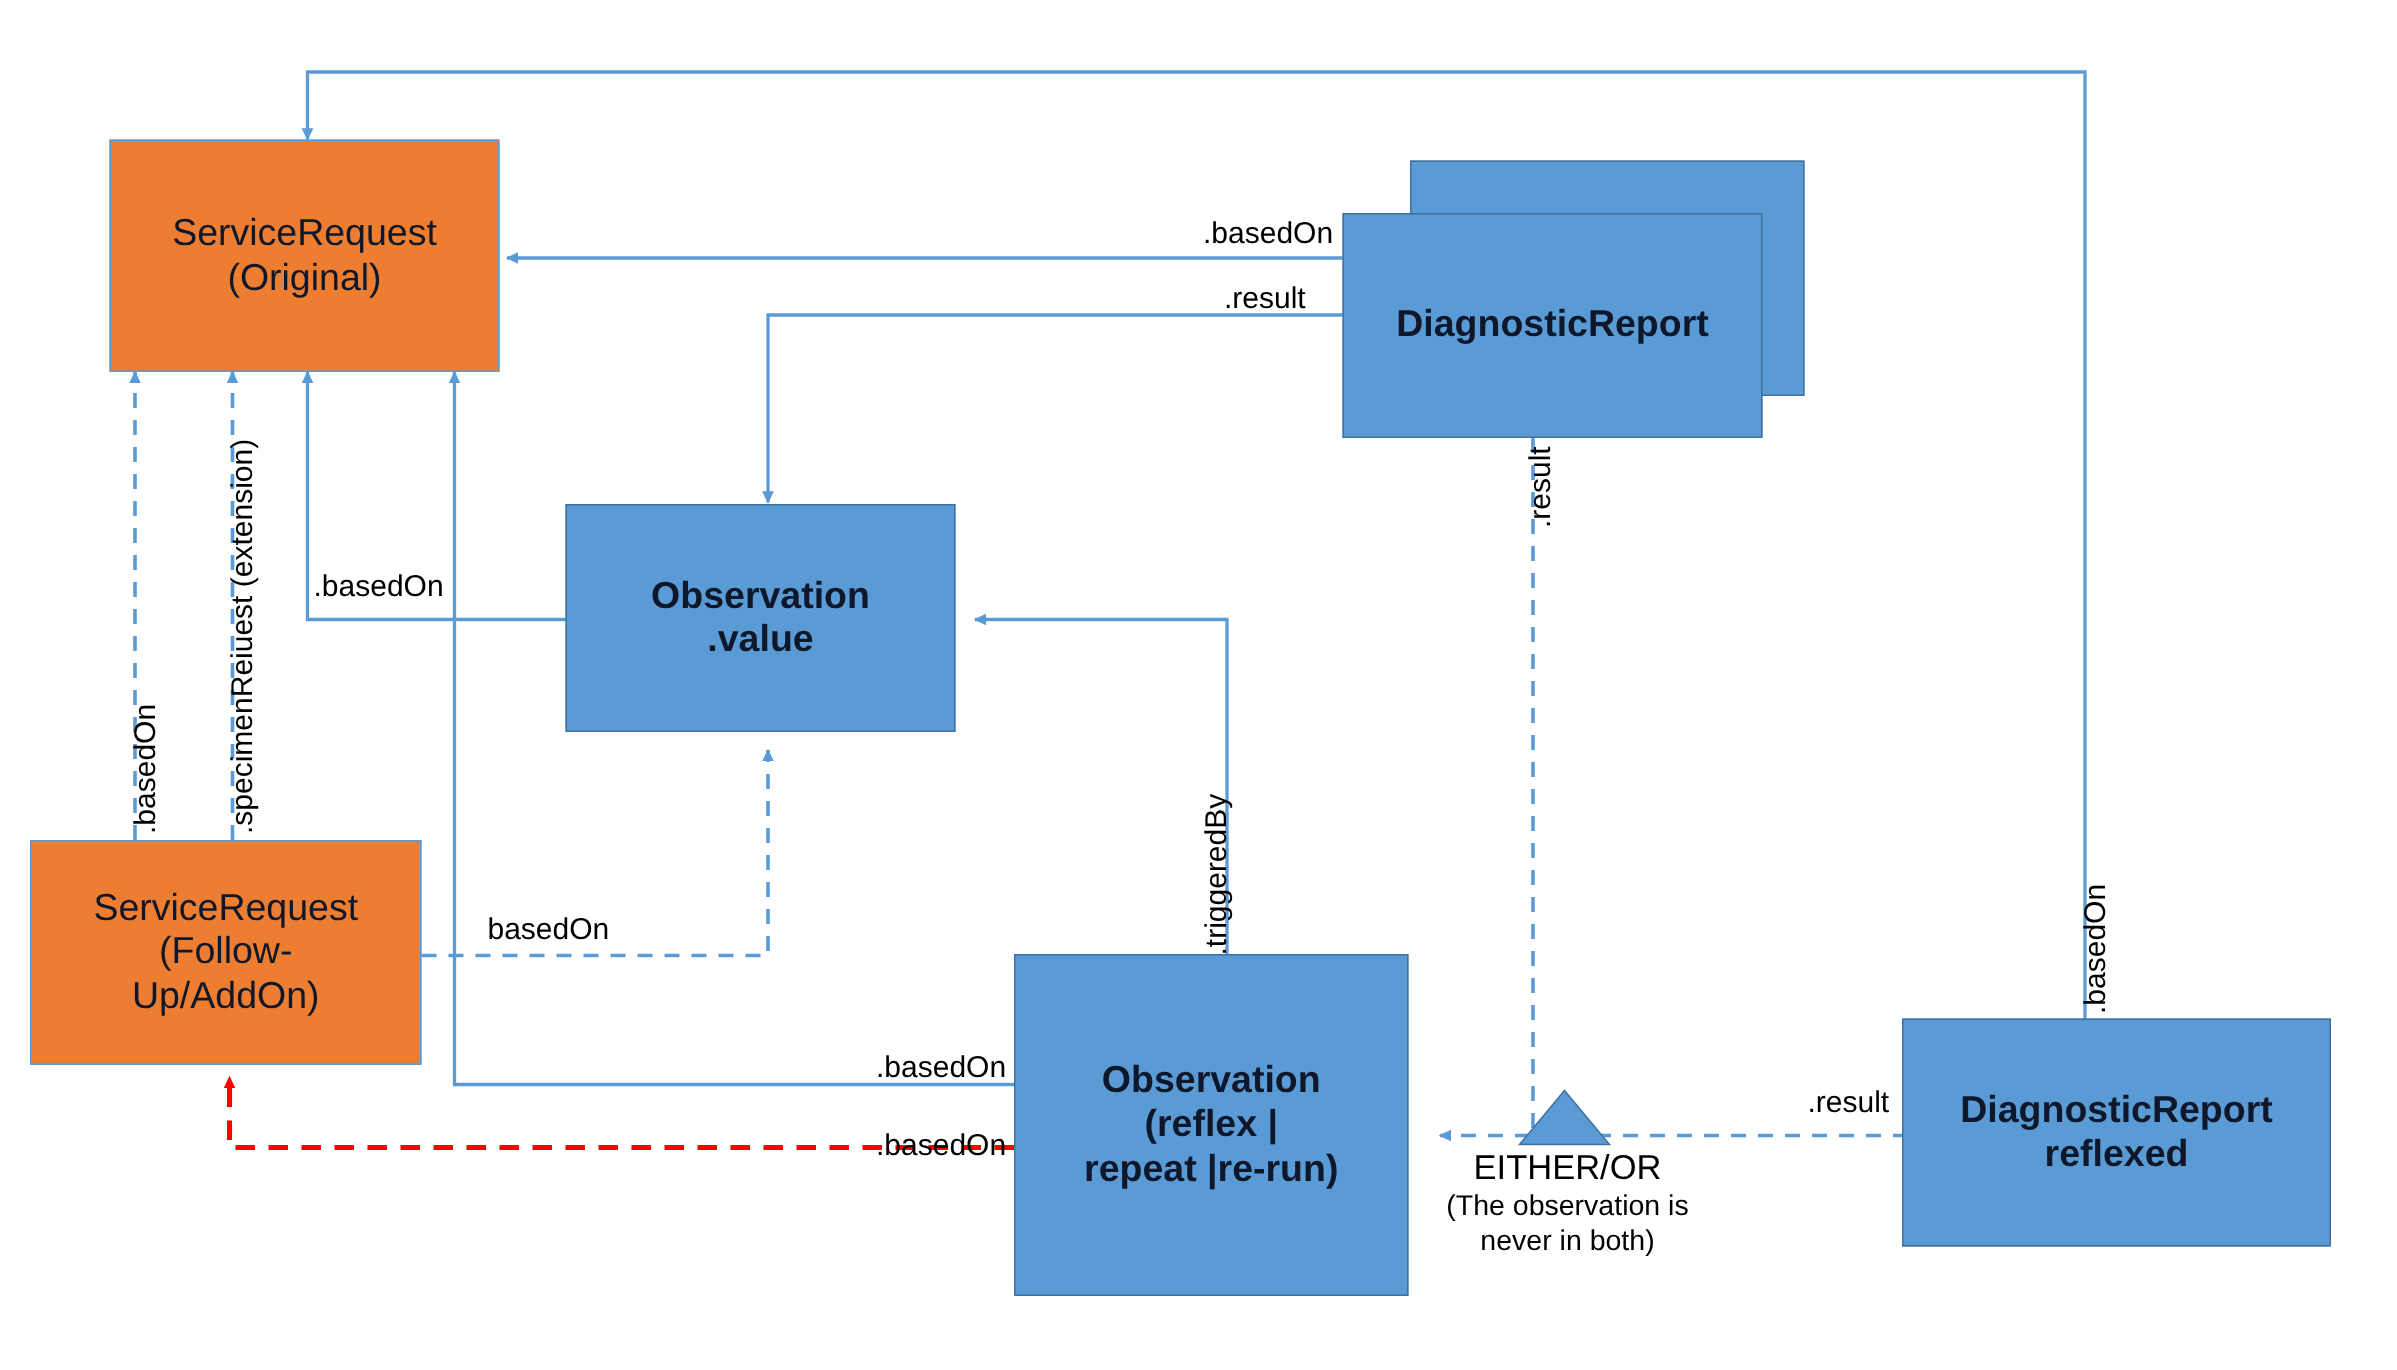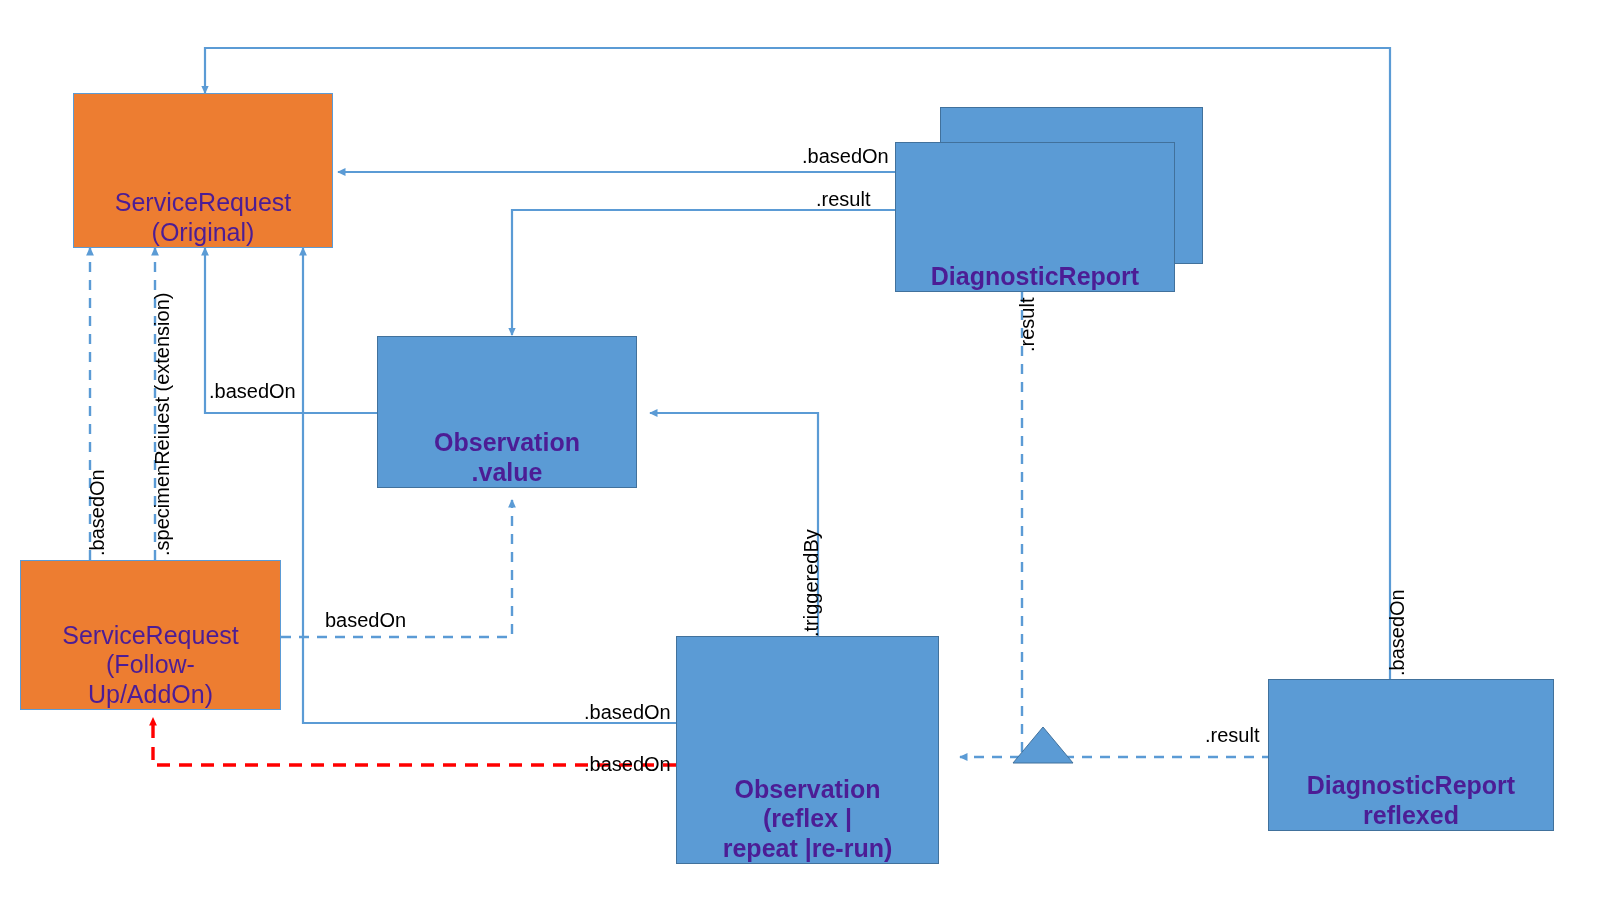--- a/index.html
+++ b/index.html
@@ -1,19 +1,19 @@
 <!DOCTYPE html>
 <html><head>
 <meta charset="utf-8">
 <style>
   html,body{margin:0;padding:0;background:#ffffff;}
   body{font-family:"Liberation Sans",sans-serif;}
   #canvas{position:relative;width:1598px;height:913px;background:#fff;overflow:hidden;}
-  .node{position:absolute;box-sizing:border-box;display:flex;align-items:flex-end;justify-content:center;
-        text-align:center;color:#4c1d95;line-height:1.18;}
+  .node{position:absolute;box-sizing:border-box;display:flex;align-items:center;justify-content:center;
+        text-align:center;color:#0f172a;line-height:1.18;}
   .orange{background:#ED7D31;border:1px solid #5B9BD5;}
   .blue{background:#5B9BD5;border:1px solid #41719C;font-weight:bold;}
   .node .lbl{white-space:pre-line;padding:0 6px;}
   .flat{position:absolute;color:#000;white-space:pre;line-height:1.2;}
   .vlabel{position:absolute;color:#000;white-space:pre;transform-origin:0 0;}
   svg.wires{position:absolute;left:0;top:0;width:1598px;height:913px;overflow:visible;}
 </style>
 </head>
 <body>
 
@@ -108,14 +108,19 @@
   <div class="vlabel" style="left:86px;top:556px;font-size:20px;transform:rotate(-90deg);">.basedOn</div>
 
   <div class="vlabel" style="left:151px;top:556px;font-size:20px;transform:rotate(-90deg);">.specimenReiuest (extension)</div>
 
   <div class="vlabel" style="left:1016px;top:352px;font-size:20px;transform:rotate(-90deg);">.result</div>
 
   <div class="vlabel" style="left:800px;top:637px;font-size:20px;transform:rotate(-90deg);">.triggeredBy</div>
 
   <div class="vlabel" style="left:1386px;top:676px;font-size:20px;transform:rotate(-90deg);">.basedOn</div>
 
+  <div style="position:absolute;left:940px;top:765px;width:210px;text-align:center;color:#000;">
+    <div style="font-size:23px;line-height:1.2;">EITHER/OR</div>
+    <div style="font-size:19px;line-height:1.25;">(The observation is</div>
+    <div style="font-size:19px;line-height:1.25;">never in both)</div>
+  </div>
 
 </div>
 
 </body></html>

